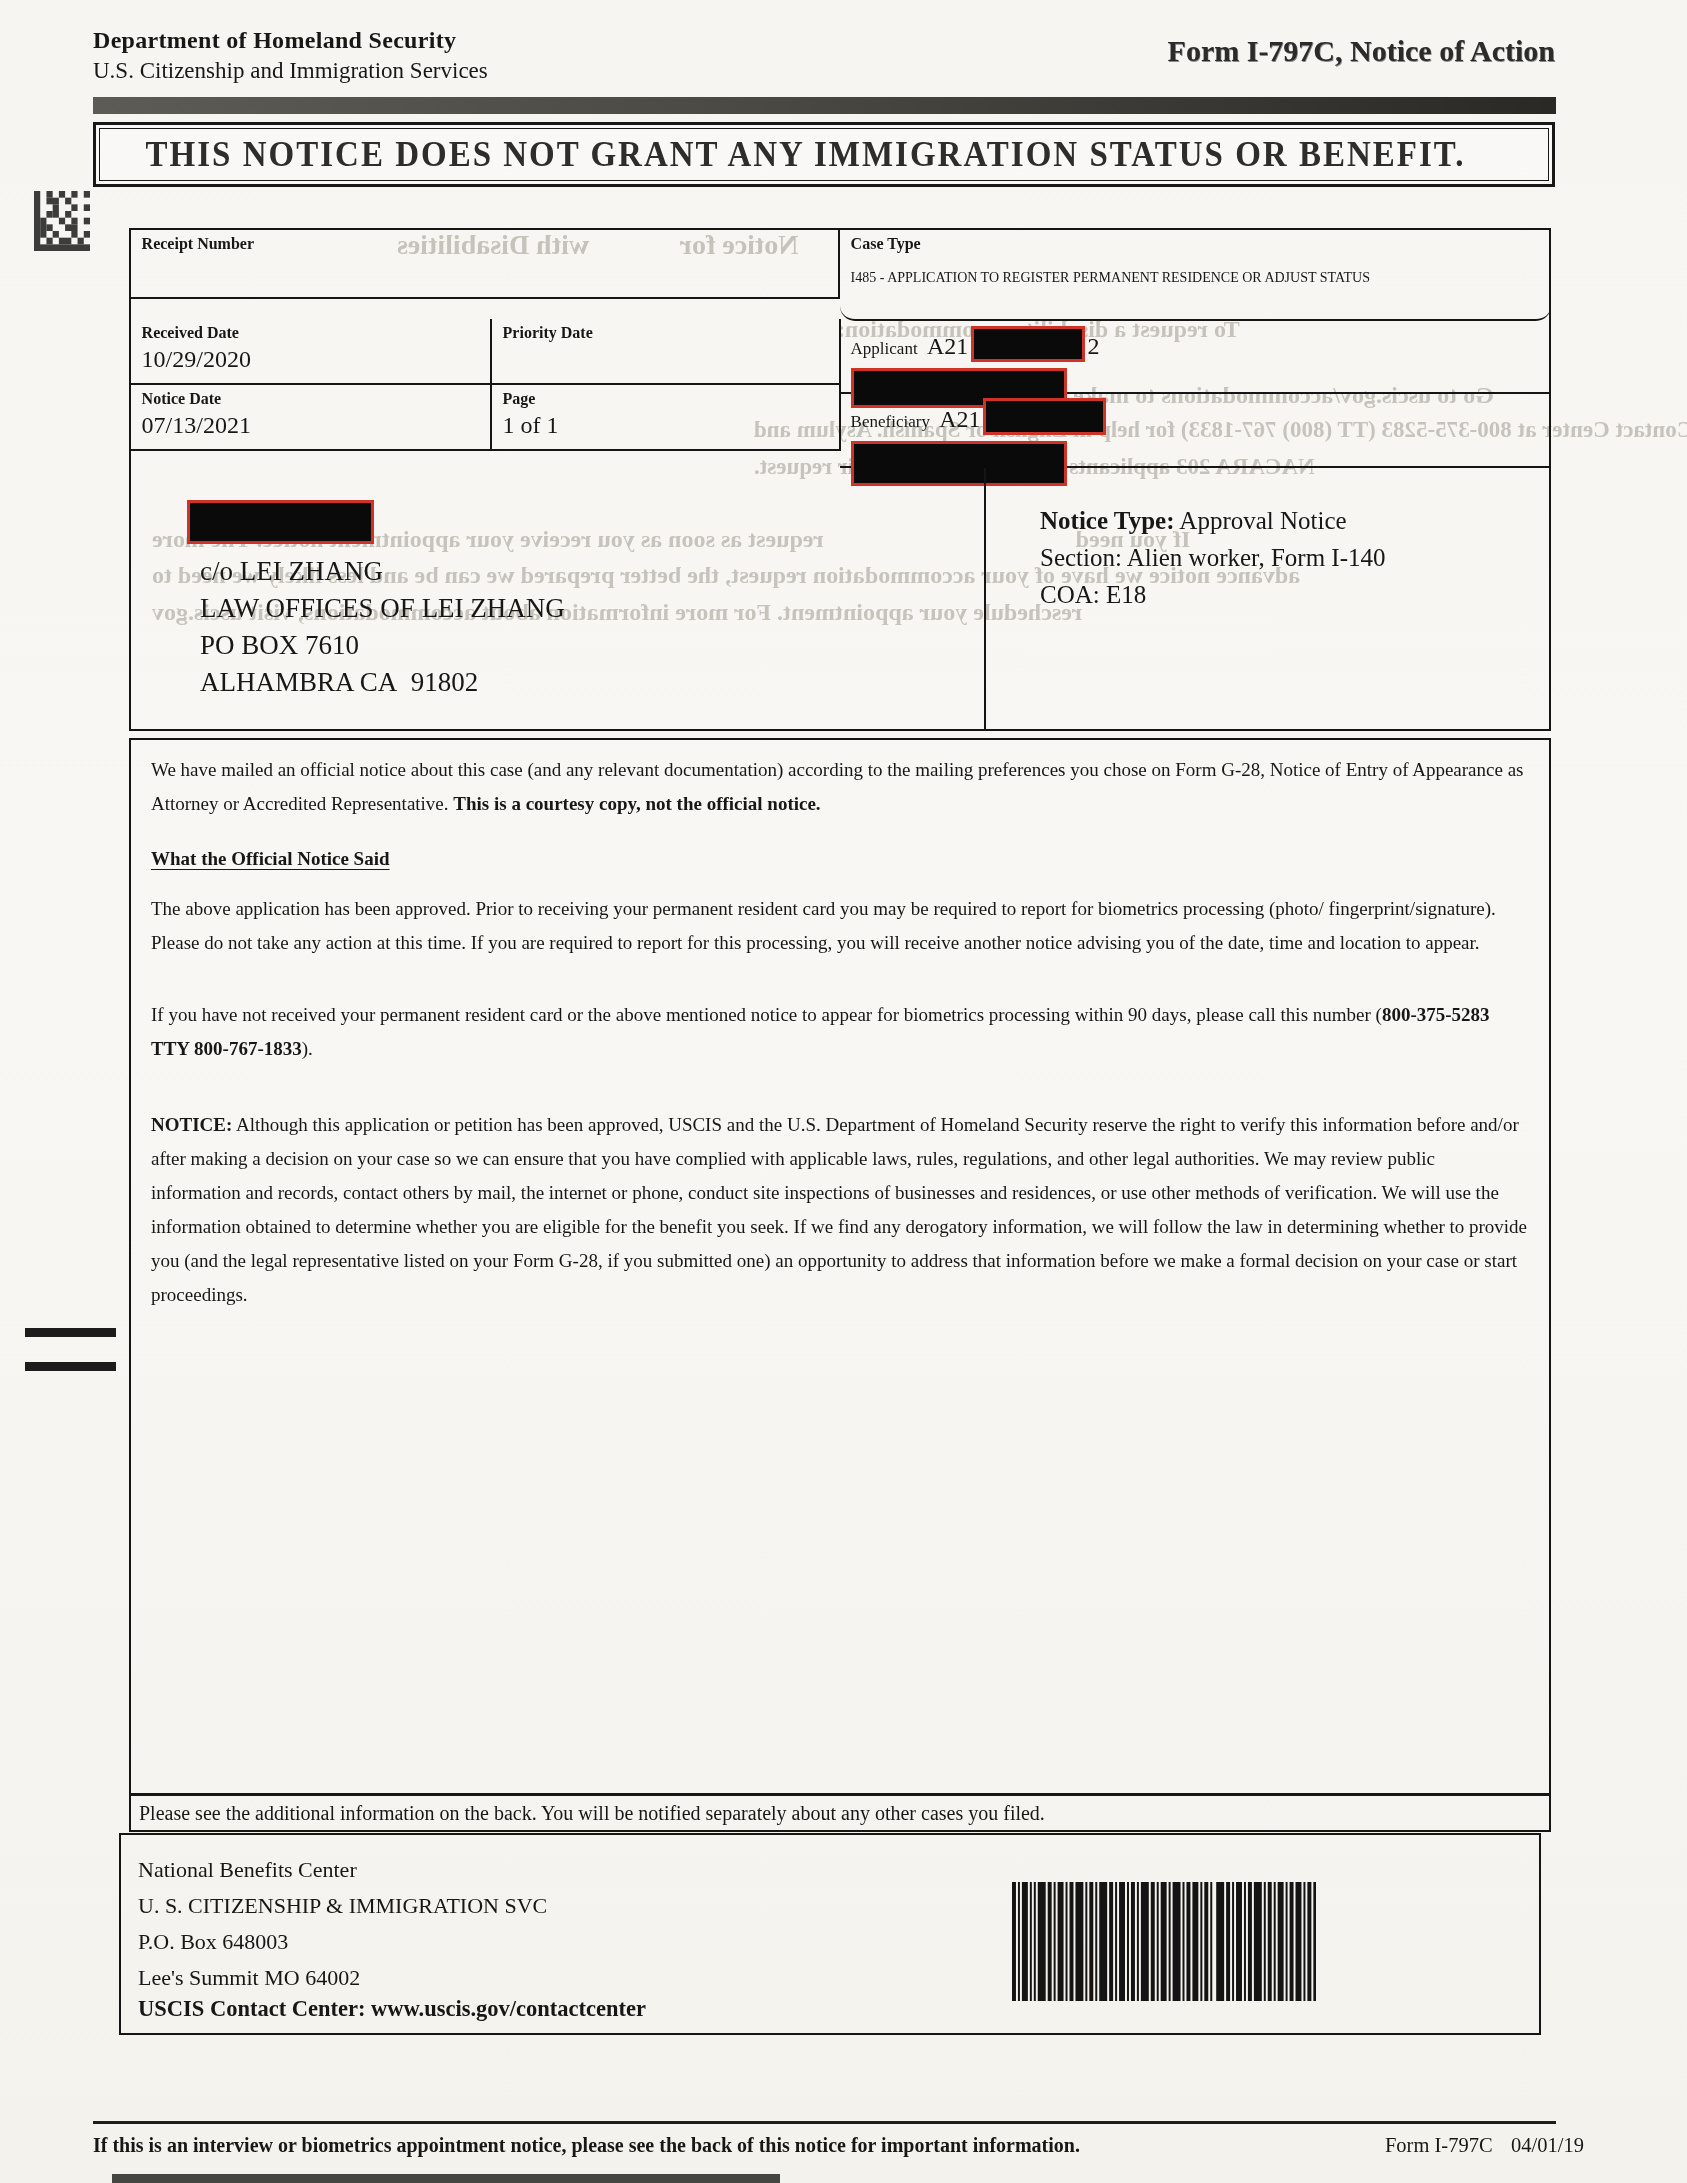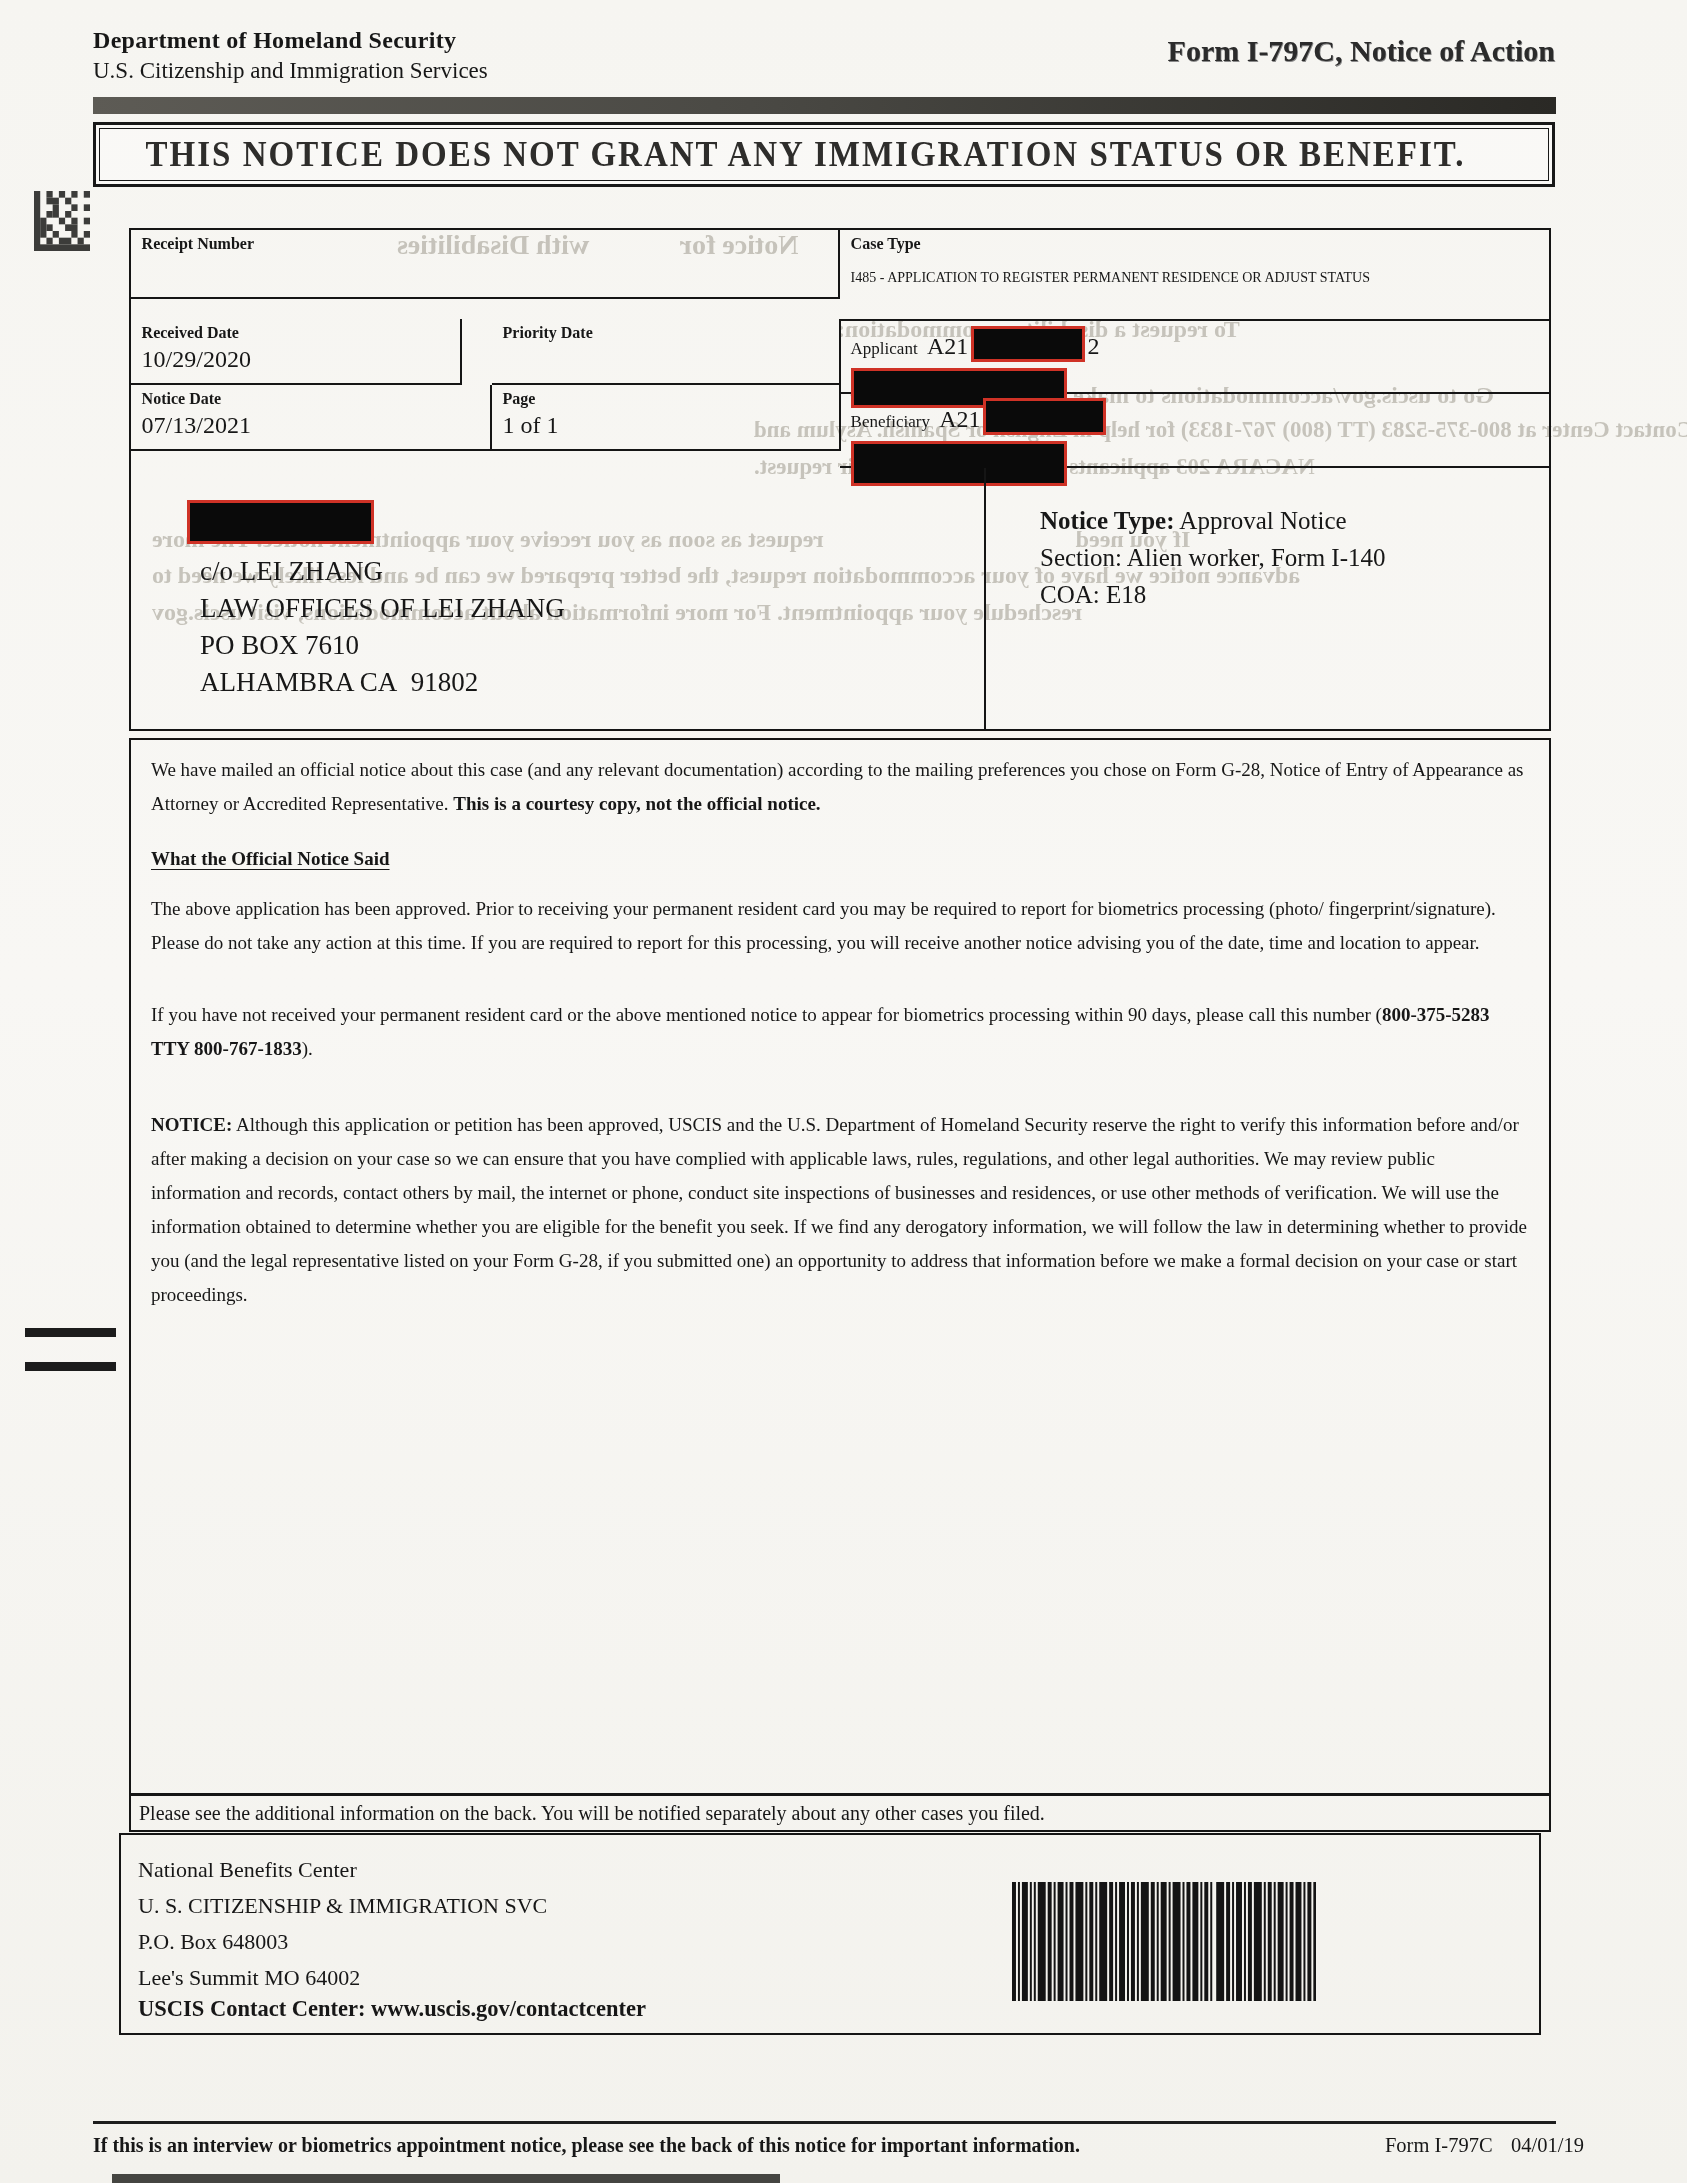--- a/index.html
+++ b/index.html
@@ -31,25 +31,25 @@
   .g5 { left:754px; top:454px; font-size:23px; }
   .g6 { left:152px;  top:526px; font-size:24px; }
   .g7 { left:152px;  top:562px; font-size:24px; }
   .g8 { left:152px;  top:599px; font-size:24px; }
   
   .rtable { position:absolute; left:129px; top:228px; width:1422px; height:503px; border:2px solid #151515; z-index:2; }
   .cell { position:absolute; padding:5.3px 10.6px; }
   .cell .lab { font-size:16px; font-weight:700; }
   .cell .val { font-size:24px; margin-top:4px; }
   .c-receipt  { left:0; top:0; width:709px; height:69px; border-right:2px solid #151515; border-bottom:2px solid #151515; }
-  .c-received { left:0; top:89px; width:331px; height:66px; border-right:2px solid #151515; border-bottom:2px solid #151515; }
+  .c-received { left:0; top:89px; width:361px; height:66px; border-right:2px solid #151515; border-bottom:2px solid #151515; }
   .c-priority { left:361px; top:89px; width:349px; height:66px; border-right:2px solid #151515; border-bottom:2px solid #151515; }
   .c-ndate    { left:0; top:155px; width:361px; height:66px; border-right:2px solid #151515; border-bottom:2px solid #151515; }
   .c-page     { left:361px; top:155px; width:349px; height:66px; border-right:2px solid #151515; border-bottom:2px solid #151515; }
-  .c-casetype { left:709px; top:0; width:711px; height:91px; border-bottom:2px solid #151515; }
+  .c-casetype { left:709px; top:0; width:711px; height:91px; border-bottom:2px solid #151515;border-radius:15px; }
   .c-casetype .val { font-size:14px; line-height:1.35; margin-top:16px; }
   .c-applicant   { left:709px; top:91px; width:711px; height:73px; border-bottom:2px solid #151515; }
   .c-beneficiary { left:709px; top:163px; width:711px; height:75px; border-bottom:2px solid #151515; }
   .inline-lab { font-size:17px; font-weight:400; margin-right:9.3px; }
   .inline-val { font-size:24px; }
   
   .redact { display:inline-block; background:#0a0a0a; border:3.3px solid #cf3226; vertical-align:-8px; }
   .r-receipt { width:75px; height:38px; margin:0 2.6px; }
   .r-app-inline { width:114px; height:36px; margin:0 2.6px; }
   .r-ben-inline { width:123px; height:37px; margin:0 2.6px; }

